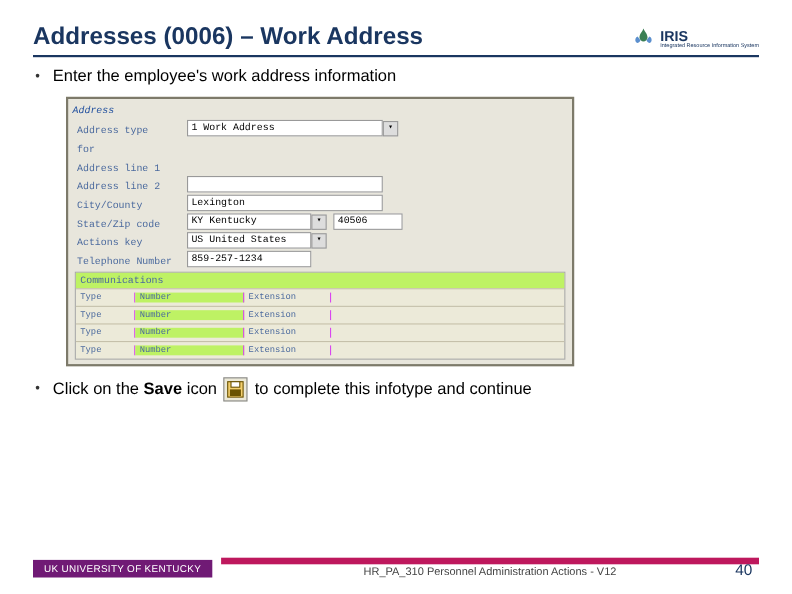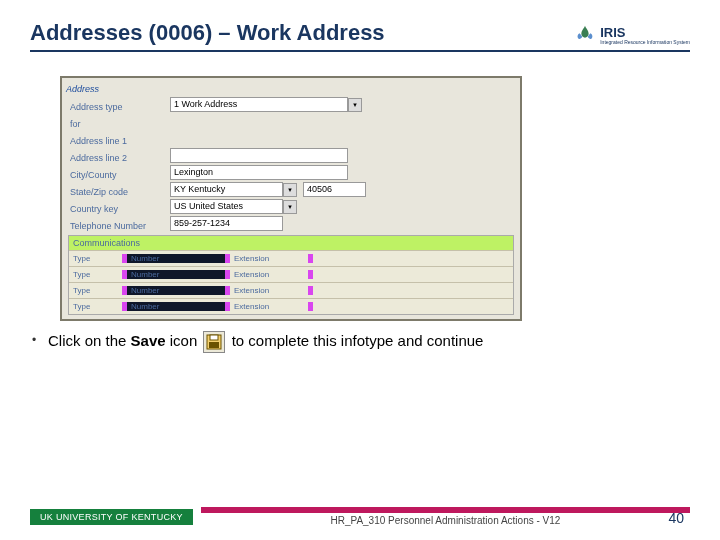--- a/index.html
+++ b/index.html
@@ -4,36 +4,36 @@
 <style>
 body{margin:0;background:#fff;font-family:Verdana,Tahoma,sans-serif;font-size:14px;color:#000;width:720px;height:540px;position:relative;overflow:hidden}
 .slide{padding:20px 30px 10px 30px}
 .header-row{display:flex;justify-content:space-between;align-items:flex-end}
 .title{font-size:22px;color:#1a3660;font-weight:bold;margin:0}
 .iris-logo{font-size:10px;color:#1a3660;display:flex;align-items:center;gap:4px}
 .title-underline{border-bottom:2px solid #1a3660;margin:4px 0 8px 0}
 ul.bullets{list-style:none;padding:0;margin:0}
 ul.bullets>li{position:relative;padding-left:18px;font-size:15px;margin-bottom:6px;line-height:1.3}
 ul.bullets>li:before{content:"•";position:absolute;left:2px;top:2px;font-size:12px;color:#333}
-.form-shot{margin:24px 0 10px 30px;width:450px;background:#e8e6dc;border:2px solid #7d7a6a;padding:4px;font-size:9px;font-family:Liberation Sans, sans-serif}
+.form-shot{margin:8px 0 10px 30px;width:450px;background:#e8e6dc;border:2px solid #7d7a6a;padding:4px;font-size:9px;font-family:Liberation Mono, monospace}
 .section-label{font-style:italic;color:#1b4b9c;margin:2px 0}
 .form-row{display:flex;align-items:flex-end;height:16px;margin:1px 0}
 .form-label{width:100px;color:#4b6a9e;padding-left:4px}
 .form-field{background:#fff;border:1px solid #999;height:13px;line-height:13px;padding:0 3px;font-size:9px}
 .w180{width:170px}.w60{width:55px}.w110{width:105px}
 .dropdown-arrow{display:inline-block;width:12px;height:12px;background:#ddd;border:1px solid #999;text-align:center;font-size:7px;line-height:11px;vertical-align:top}
 .comm-box{border:1px solid #aaa;margin:4px 2px 0 2px;background:#ecead9}
 .comm-header{padding:2px 4px;color:#4b6a9e;background:#bef264}
 .comm-row{display:flex;align-items:center;height:15px;border-top:1px solid #c5c0aa}
-.comm-cell{border-right:5px solid #d946ef;padding:0 4px;font-size:8px;color:#4b6a9e}
-.cc1{width:45px}.cc2{width:90px;background:#0f172a}.cc3{width:70px}.cc4{width:90px;background:#fff}
+.comm-cell{border-right:1px solid #d946ef;padding:0 4px;font-size:8px;color:#4b6a9e}
+.cc1{width:45px}.cc2{width:90px;background:#bef264}.cc3{width:70px}.cc4{width:90px;background:#fff}
 .save-icon{display:inline-block;vertical-align:middle;width:20px;height:20px;background:#ece9d8;border:1px solid #888;position:relative;margin:0 2px}
 .save-icon svg{position:absolute;top:2px;left:2px}
 .footer-bar{position:absolute;bottom:14px;left:30px;right:30px;display:flex;align-items:center;font-size:10px;color:#333}
-.uk-logo{background:#15803d;color:#fff;font-size:9px;padding:3px 10px;margin-right:8px;letter-spacing:0.3px}
+.uk-logo{background:#701a75;color:#fff;font-size:9px;padding:3px 10px;margin-right:8px;letter-spacing:0.3px}
 .footer-line{flex:1;text-align:center;border-top:6px solid #be185d;padding-top:2px;color:#444}
 .page-num{position:absolute;right:36px;bottom:14px;font-size:14px;color:#1a3660}
 .iris-flower{width:22px;height:22px}
 </style>
 </head>
 <body>
 
 <div class="slide">
   <div class="header-row">
     <h1 class="title">Addresses (0006) – Work Address</h1>
@@ -43,20 +43,23 @@
           <path fill="#5b8fce" d="M6 10c-2 1-3 4-1 6 1 1 3 0 4-2-1-2-2-3-3-4zm12 0c2 1 3 4 1 6-1 1-3 0-4-2 1-2 2-3 3-4z"></path>
         </svg>
       <div>
         <div style="font-weight:bold;font-size:13px">IRIS</div>
         <div style="font-size:5px;line-height:1">Integrated Resource Information System</div>
       </div>
     </div>
   </div>
   <div class="title-underline"></div>
 
+  <ul class="bullets">
+    <li>Enter the employee's work address information</li>
+  </ul>
 
   <div class="form-shot">
     <div class="section-label">Address</div>
     <div class="form-row">
       <span class="form-label">Address type</span>
       <span class="form-field w180">1 Work Address</span>
         <span class="dropdown-arrow">▾</span>
     </div>
     <div class="form-row">
       <span class="form-label">for</span>
@@ -73,21 +76,21 @@
       <span class="form-field w180">Lexington</span>
     </div>
     <div class="form-row">
       <span class="form-label">State/Zip code</span>
       <span class="form-field w110">KY Kentucky</span>
         <span class="dropdown-arrow">▾</span>
       <span style="width:6px"></span>
       <span class="form-field w60">40506</span>
     </div>
     <div class="form-row">
-      <span class="form-label">Country key</span>
+      <span class="form-label">Actions key</span>
       <span class="form-field w110">US United States</span>
         <span class="dropdown-arrow">▾</span>
     </div>
     <div class="form-row">
       <span class="form-label">Telephone Number</span>
       <span class="form-field w110">859-257-1234</span>
     </div>
 
     <div class="comm-box">
       <div class="comm-header">Communications</div>

